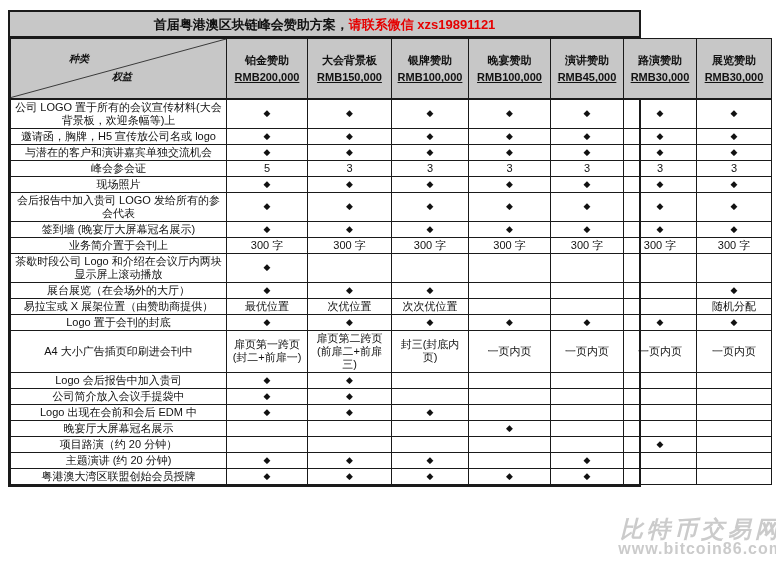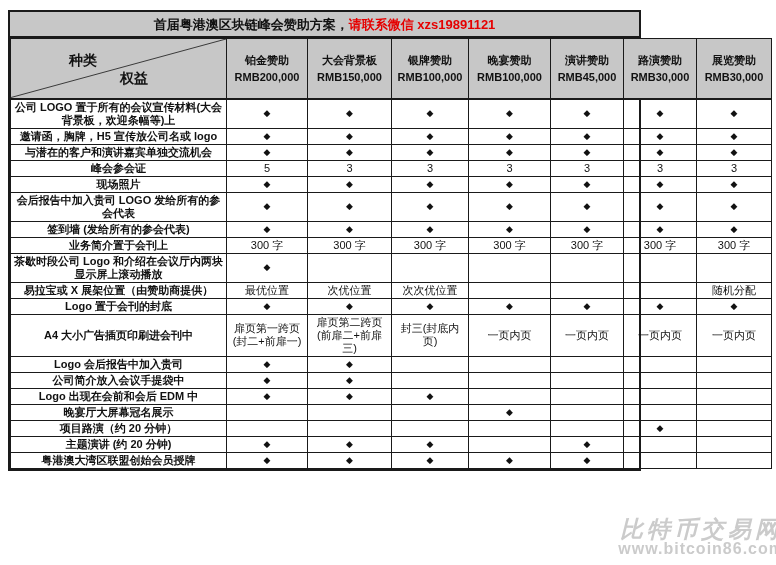--- a/index.html
+++ b/index.html
@@ -50,35 +50,35 @@
   }
   thead th {
     background: #c7c7c7;
     height: 60px;
     font-size: 11px;
     font-weight: bold;
     border-bottom: 2px solid #1a1a1a;
     padding: 2px;
   }
   thead th .col-name { display: block; margin-bottom: 3px; }
-  thead th .col-price { display: block; }
+  thead th .col-price { display: block; text-decoration: underline; }
   
   #diag-cell { position: relative; padding: 0; }
   #diag-cell svg { position: absolute; left: 0; top: 0; width: 100%; height: 100%; display: block; }
-  #diag-cell .diag-label { position: absolute; font-size: 14px; font-weight: bold; }
+  #diag-cell .diag-label { position: absolute; font-size: 10px; font-weight: bold; font-style: italic; }
   #diag-cell .lab-category { left: 27%; top: 22%; }
-  #diag-cell .lab-benefit  { left: 47%; top: 53%; margin-left: 8px; }
+  #diag-cell .lab-benefit  { left: 47%; top: 53%; }
   
   tbody td {
     font-size: 11px;
     height: 15px;
     line-height: 13px;
     padding: 1px 3px;
   }
-  tbody td.row-label { font-size: 11px; font-weight: bold; }
+  tbody td.row-label { font-size: 11px; }
   tbody td.diamond { font-size: 9px; letter-spacing: 0; }
   
   #watermark {
     position: absolute;
     right: -8px;
     top: 518px;
     text-align: center;
     color: #cbcbcb;
     pointer-events: none;
     line-height: 1.0;
@@ -201,21 +201,21 @@
             <td class="row-label">会后报告中加入贵司 LOGO 发给所有的参会代表</td>
             <td class="diamond">◆</td>
             <td class="diamond">◆</td>
             <td class="diamond">◆</td>
             <td class="diamond">◆</td>
             <td class="diamond">◆</td>
             <td class="diamond">◆</td>
             <td class="diamond">◆</td>
           </tr>
           <tr>
-            <td class="row-label">签到墙 (发给所有的参会代表)</td>
+            <td class="row-label">签到墙 (晚宴厅大屏幕冠名展示)</td>
             <td class="diamond">◆</td>
             <td class="diamond">◆</td>
             <td class="diamond">◆</td>
             <td class="diamond">◆</td>
             <td class="diamond">◆</td>
             <td class="diamond">◆</td>
             <td class="diamond">◆</td>
           </tr>
           <tr>
             <td class="row-label">业务简介置于会刊上</td>
@@ -229,20 +229,30 @@
           </tr>
           <tr>
             <td class="row-label">茶歇时段公司 Logo 和介绍在会议厅内两块显示屏上滚动播放</td>
             <td class="diamond">◆</td>
             <td></td>
             <td></td>
             <td></td>
             <td></td>
             <td></td>
             <td></td>
+          </tr>
+          <tr>
+            <td class="row-label">展台展览（在会场外的大厅）</td>
+            <td class="diamond">◆</td>
+            <td class="diamond">◆</td>
+            <td class="diamond">◆</td>
+            <td></td>
+            <td></td>
+            <td></td>
+            <td class="diamond">◆</td>
           </tr>
           <tr>
             <td class="row-label">易拉宝或 X 展架位置（由赞助商提供）</td>
             <td>最优位置</td>
             <td>次优位置</td>
             <td>次次优位置</td>
             <td></td>
             <td></td>
             <td></td>
             <td>随机分配</td>

